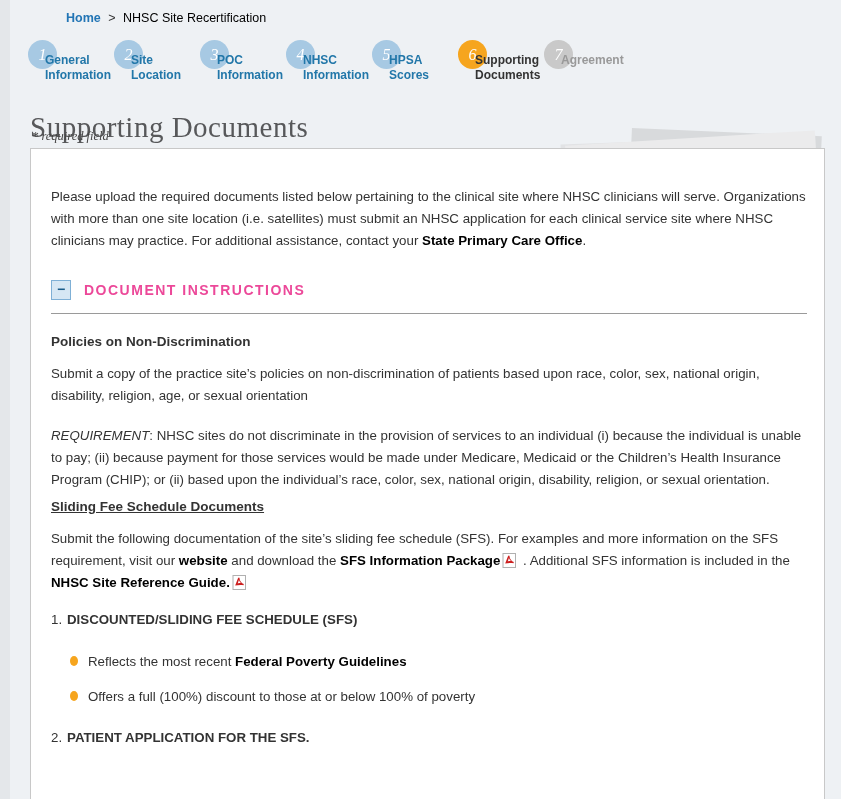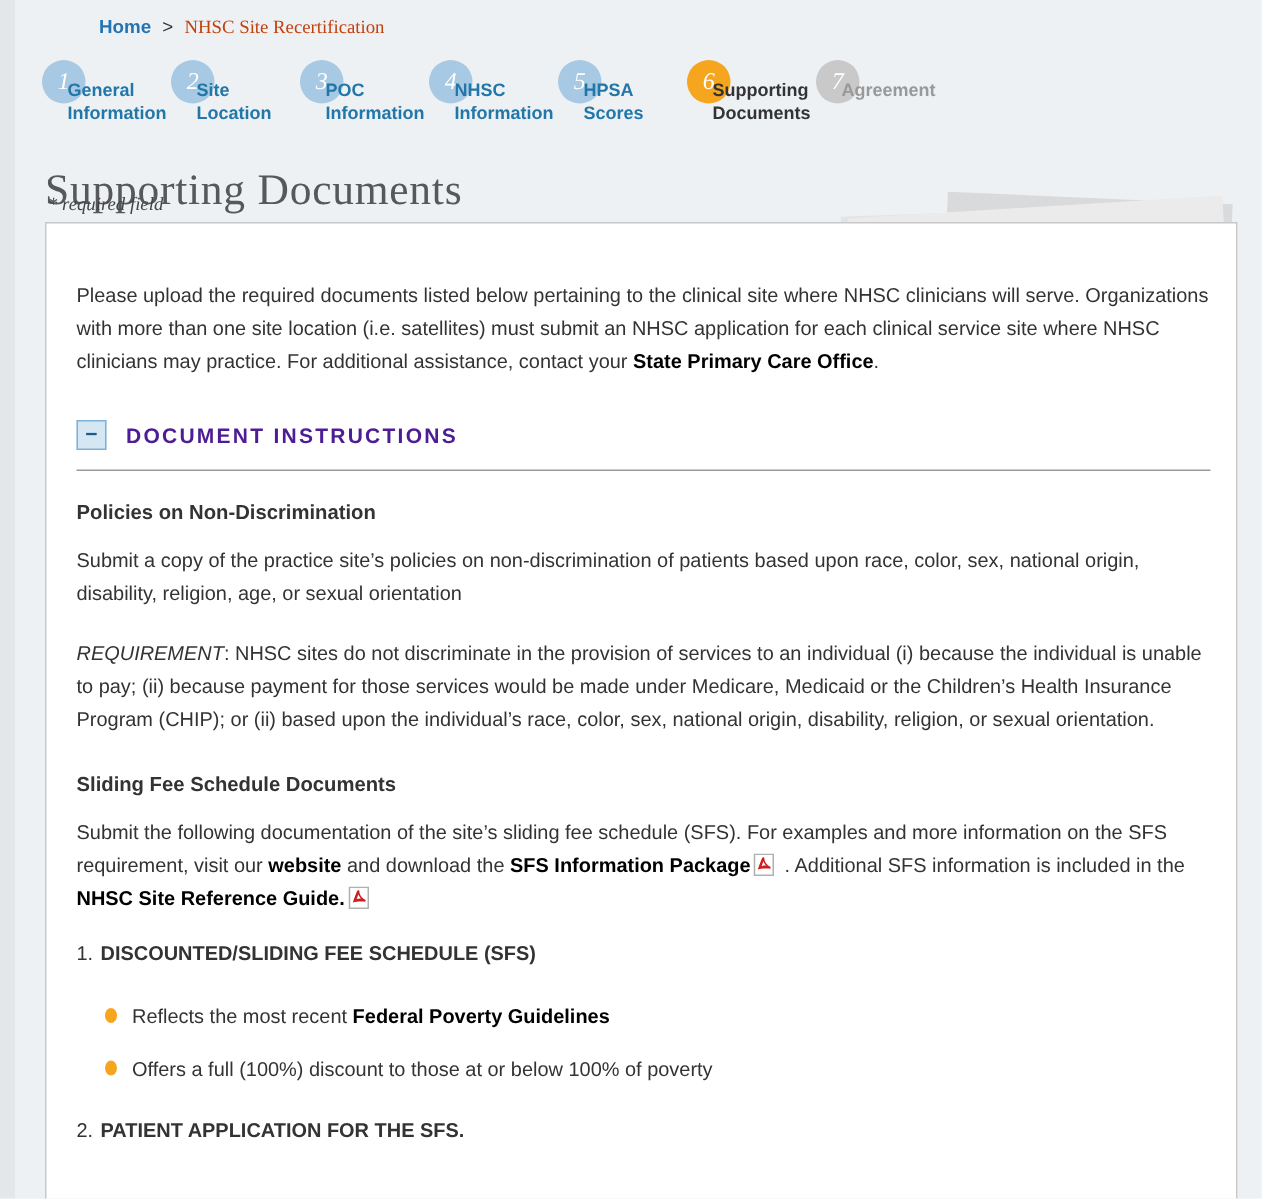--- a/index.html
+++ b/index.html
@@ -16,21 +16,21 @@
     width: 10px; height: 100%;
     background: #e4e7ea;
   }
   
   .breadcrumb {
     position: absolute; left: 30px; top: 11px;
     font-size: 12.5px;
   }
   .breadcrumb .crumb-link { color: #2275b5; font-weight: bold; text-decoration: none; cursor: pointer; padding-left: 36px; }
   .breadcrumb .sep { color: #333; margin: 0 4px; }
-  .breadcrumb .current { color: #c2410c; font-family: Liberation Serif, serif; }
+  .breadcrumb .current { color: #000000; }
 
   
   .wizard {
     position: absolute; left: 28px; top: 40px;
     display: flex;
   }
   .step { position: relative; width: 86px; cursor: pointer; }
   .step .circle {
     position: absolute; left: 0; top: 0;
     width: 29px; height: 29px; border-radius: 50%;
@@ -90,21 +90,21 @@
   }
   .collapse-btn {
     width: 18px; height: 18px;
     background: #d6e7f4; border: 1px solid #7fb0d6;
     color: #1a5c8a; font-weight: bold; font-size: 14px; line-height: 16px;
     text-align: center; cursor: pointer;
     flex: 0 0 auto;
   }
   .instr-title {
     margin-left: 13px;
-    font-size: 14px; font-weight: bold; color: #4c1d95;
+    font-size: 14px; font-weight: bold; color: #ec4899;
     letter-spacing: 1.5px;
   }
   .instr-rule { border: none; border-top: 1px solid #9a9a9a; margin: 12px 0 0 0; }
 
   h3.section-heading { font-size: 13.5px; font-weight: bold; color: #333; margin: 17px 0 0 0; }
   p.body-text { margin: 10px 0 0 0; }
   p.req-text { margin: 18px 0 0 0; }
   .italic { font-style: italic; }
 
   
@@ -187,21 +187,21 @@
       <span class="instr-title">DOCUMENT INSTRUCTIONS</span>
     </div>
     <hr class="instr-rule">
 
     <h3 class="section-heading">Policies on Non-Discrimination</h3>
     <p class="body-text">Submit a copy of the practice site’s policies on non-discrimination of patients based upon race, color, sex, national origin, disability, religion, age, or sexual orientation</p>
     <p class="req-text">
       <span class="italic">REQUIREMENT</span><span>: NHSC sites do not discriminate in the provision of services to an individual (i) because the individual is unable to pay; (ii) because payment for those services would be made under Medicare, Medicaid or the Children’s Health Insurance Program (CHIP); or (ii) based upon the individual’s race, color, sex, national origin, disability, religion, or sexual orientation.</span>
     </p>
 
-    <h3 class="section-heading" style="margin-top:21px;">Sliding Fee Schedule Documents</h3>
+    <h3 class="section-heading" style="margin-top:5px;text-decoration:underline;">Sliding Fee Schedule Documents</h3>
     <p class="body-text">
       <span>Submit the following documentation of the site’s sliding fee schedule (SFS). For examples and more information on the SFS requirement, visit our </span><a class="link">website</a><span> and download the </span><a class="link">SFS Information Package</a><svg class="pdf-icon" width="15" height="15" viewBox="0 0 15 15">
           <rect x="1" y="0.5" width="12.5" height="14" fill="#fff" stroke="#b0b0b0" stroke-width="1"></rect>
           <path d="M3.2 10.6 C4.4 7.2 5.4 4.6 6.0 3.2 C6.5 2.2 7.6 2.4 7.6 3.4 C7.6 5.6 9.5 8.2 11.8 9.0 L11.5 10.2 C8.8 9.8 5.6 10.0 3.2 10.6 Z M5.8 8.4 C6.8 8.1 7.9 8.0 8.9 8.1 C7.9 7.2 7.2 6.1 6.9 5.1 C6.6 6.1 6.2 7.2 5.8 8.4 Z" fill="#cc1f1f"></path>
         </svg><span> . Additional SFS information is included in the </span><a class="link">NHSC Site Reference Guide.</a><svg class="pdf-icon" width="15" height="15" viewBox="0 0 15 15">
           <rect x="1" y="0.5" width="12.5" height="14" fill="#fff" stroke="#b0b0b0" stroke-width="1"></rect>
           <path d="M3.2 10.6 C4.4 7.2 5.4 4.6 6.0 3.2 C6.5 2.2 7.6 2.4 7.6 3.4 C7.6 5.6 9.5 8.2 11.8 9.0 L11.5 10.2 C8.8 9.8 5.6 10.0 3.2 10.6 Z M5.8 8.4 C6.8 8.1 7.9 8.0 8.9 8.1 C7.9 7.2 7.2 6.1 6.9 5.1 C6.6 6.1 6.2 7.2 5.8 8.4 Z" fill="#cc1f1f"></path>
         </svg>
     </p>
 

